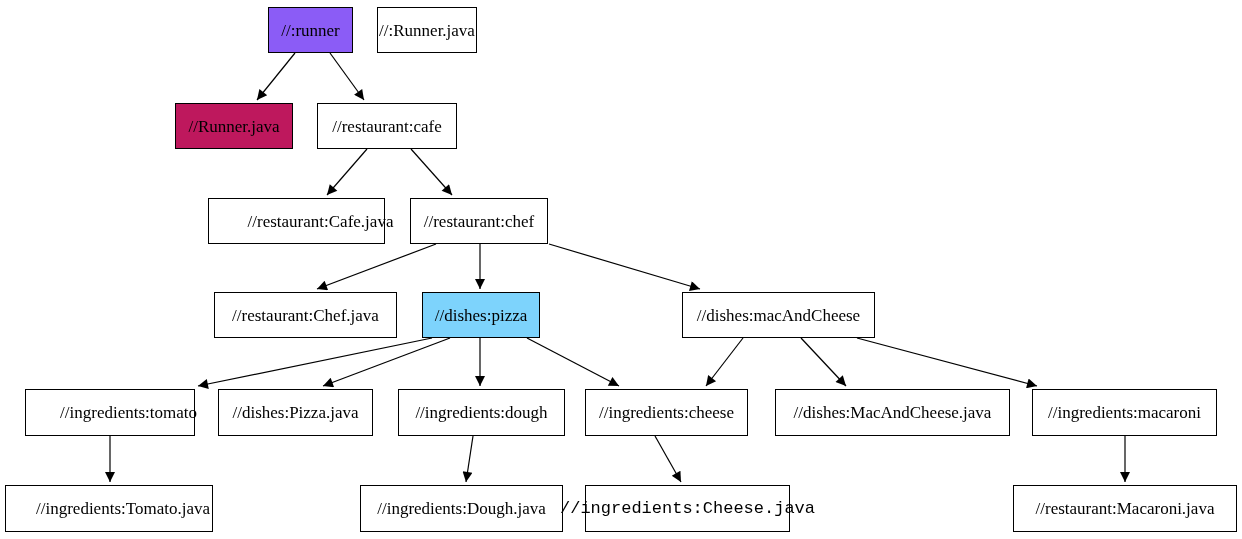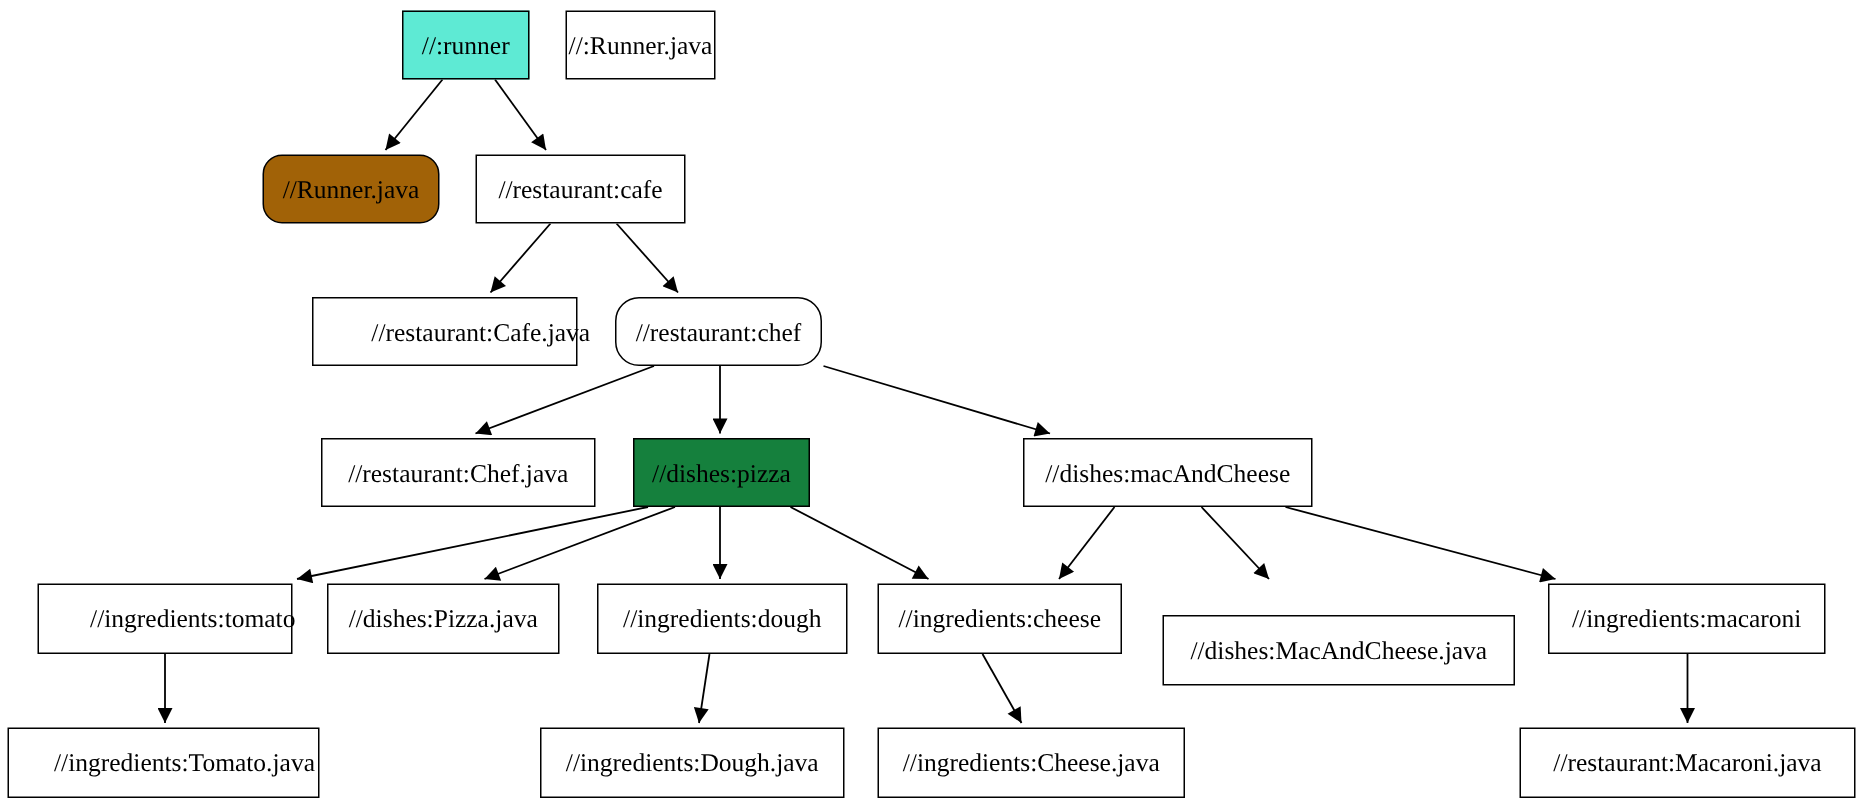--- a/index.html
+++ b/index.html
@@ -66,33 +66,33 @@
         <line class="edge-line" x1="743" y1="338" x2="706" y2="386" stroke="#000000" marker-end="url(#arrowhead)"></line>
         <line class="edge-line" x1="801" y1="338" x2="846" y2="386" stroke="#000000" marker-end="url(#arrowhead)"></line>
         <line class="edge-line" x1="857" y1="338" x2="1037" y2="386" stroke="#000000" marker-end="url(#arrowhead)"></line>
         <line class="edge-line" x1="110" y1="436" x2="110" y2="482" stroke="#000000" marker-end="url(#arrowhead)"></line>
         <line class="edge-line" x1="473" y1="436" x2="466" y2="482" stroke="#000000" marker-end="url(#arrowhead)"></line>
         <line class="edge-line" x1="655" y1="436" x2="681" y2="482" stroke="#000000" marker-end="url(#arrowhead)"></line>
         <line class="edge-line" x1="1125" y1="436" x2="1125" y2="482" stroke="#000000" marker-end="url(#arrowhead)"></line>
       </g>
   </svg>
   <div id="nodes-layer">
-      <div class="graph-node" style="left: 268px; top: 7px; width: 85px; height: 46px; border-color: rgb(0, 0, 0); background: #5eead4;">//:runner</div>
+      <div class="graph-node" style="left: 268px; top: 7px; width: 85px; height: 46px; border-color: rgb(0, 0, 0); background: #8b5cf6;">//:runner</div>
       <div class="graph-node" style="left: 377px; top: 7px; width: 100px; height: 46px; border-color: rgb(0, 0, 0); background: rgb(255, 255, 255);">//:Runner.java</div>
-      <div class="graph-node" style="left: 175px; top: 103px; width: 118px; height: 46px; border-color: rgb(0, 0, 0); background: #a16207; border-radius: 13px;">//Runner.java</div>
+      <div class="graph-node" style="left: 175px; top: 103px; width: 118px; height: 46px; border-color: rgb(0, 0, 0); background: #be185d;">//Runner.java</div>
       <div class="graph-node" style="left: 317px; top: 103px; width: 140px; height: 46px; border-color: rgb(0, 0, 0); background: rgb(255, 255, 255);">//restaurant:cafe</div>
       <div class="graph-node" style="left: 208px; top: 198px; width: 177px; height: 46px; border-color: rgb(0, 0, 0); background: rgb(255, 255, 255); padding-left: 48px;">//restaurant:Cafe.java</div>
-      <div class="graph-node" style="left: 410px; top: 198px; width: 138px; height: 46px; border-color: rgb(0, 0, 0); background: rgb(255, 255, 255); border-radius: 16px;">//restaurant:chef</div>
+      <div class="graph-node" style="left: 410px; top: 198px; width: 138px; height: 46px; border-color: rgb(0, 0, 0); background: rgb(255, 255, 255);">//restaurant:chef</div>
       <div class="graph-node" style="left: 214px; top: 292px; width: 183px; height: 46px; border-color: rgb(0, 0, 0); background: rgb(255, 255, 255);">//restaurant:Chef.java</div>
-      <div class="graph-node" style="left: 422px; top: 292px; width: 118px; height: 46px; border-color: rgb(0, 0, 0); background: #15803d;">//dishes:pizza</div>
+      <div class="graph-node" style="left: 422px; top: 292px; width: 118px; height: 46px; border-color: rgb(0, 0, 0); background: #7dd3fc;">//dishes:pizza</div>
       <div class="graph-node" style="left: 682px; top: 292px; width: 193px; height: 46px; border-color: rgb(0, 0, 0); background: rgb(255, 255, 255);">//dishes:macAndCheese</div>
       <div class="graph-node" style="left: 25px; top: 389px; width: 170px; height: 47px; border-color: rgb(0, 0, 0); background: rgb(255, 255, 255); padding-left: 37px;">//ingredients:tomato</div>
       <div class="graph-node" style="left: 218px; top: 389px; width: 155px; height: 47px; border-color: rgb(0, 0, 0); background: rgb(255, 255, 255);">//dishes:Pizza.java</div>
       <div class="graph-node" style="left: 398px; top: 389px; width: 167px; height: 47px; border-color: rgb(0, 0, 0); background: rgb(255, 255, 255);">//ingredients:dough</div>
       <div class="graph-node" style="left: 585px; top: 389px; width: 163px; height: 47px; border-color: rgb(0, 0, 0); background: rgb(255, 255, 255);">//ingredients:cheese</div>
-      <div class="graph-node" style="left: 775px; top: 389px; width: 235px; height: 47px; border-color: rgb(0, 0, 0); background: rgb(255, 255, 255); margin-top: 21px;">//dishes:MacAndCheese.java</div>
+      <div class="graph-node" style="left: 775px; top: 389px; width: 235px; height: 47px; border-color: rgb(0, 0, 0); background: rgb(255, 255, 255);">//dishes:MacAndCheese.java</div>
       <div class="graph-node" style="left: 1032px; top: 389px; width: 185px; height: 47px; border-color: rgb(0, 0, 0); background: rgb(255, 255, 255);">//ingredients:macaroni</div>
       <div class="graph-node" style="left: 5px; top: 485px; width: 208px; height: 47px; border-color: rgb(0, 0, 0); background: rgb(255, 255, 255); padding-left: 28px;">//ingredients:Tomato.java</div>
       <div class="graph-node" style="left: 360px; top: 485px; width: 203px; height: 47px; border-color: rgb(0, 0, 0); background: rgb(255, 255, 255);">//ingredients:Dough.java</div>
-      <div class="graph-node" style="left: 585px; top: 485px; width: 205px; height: 47px; border-color: rgb(0, 0, 0); background: rgb(255, 255, 255);">//ingredients:Cheese.java</div>
+      <div class="graph-node" style="left: 585px; top: 485px; width: 205px; height: 47px; border-color: rgb(0, 0, 0); background: rgb(255, 255, 255); font-family: Liberation Mono, monospace;">//ingredients:Cheese.java</div>
       <div class="graph-node" style="left: 1013px; top: 485px; width: 224px; height: 47px; border-color: rgb(0, 0, 0); background: rgb(255, 255, 255);">//restaurant:Macaroni.java</div>
     </div>
 </div>
 
 </body></html>

